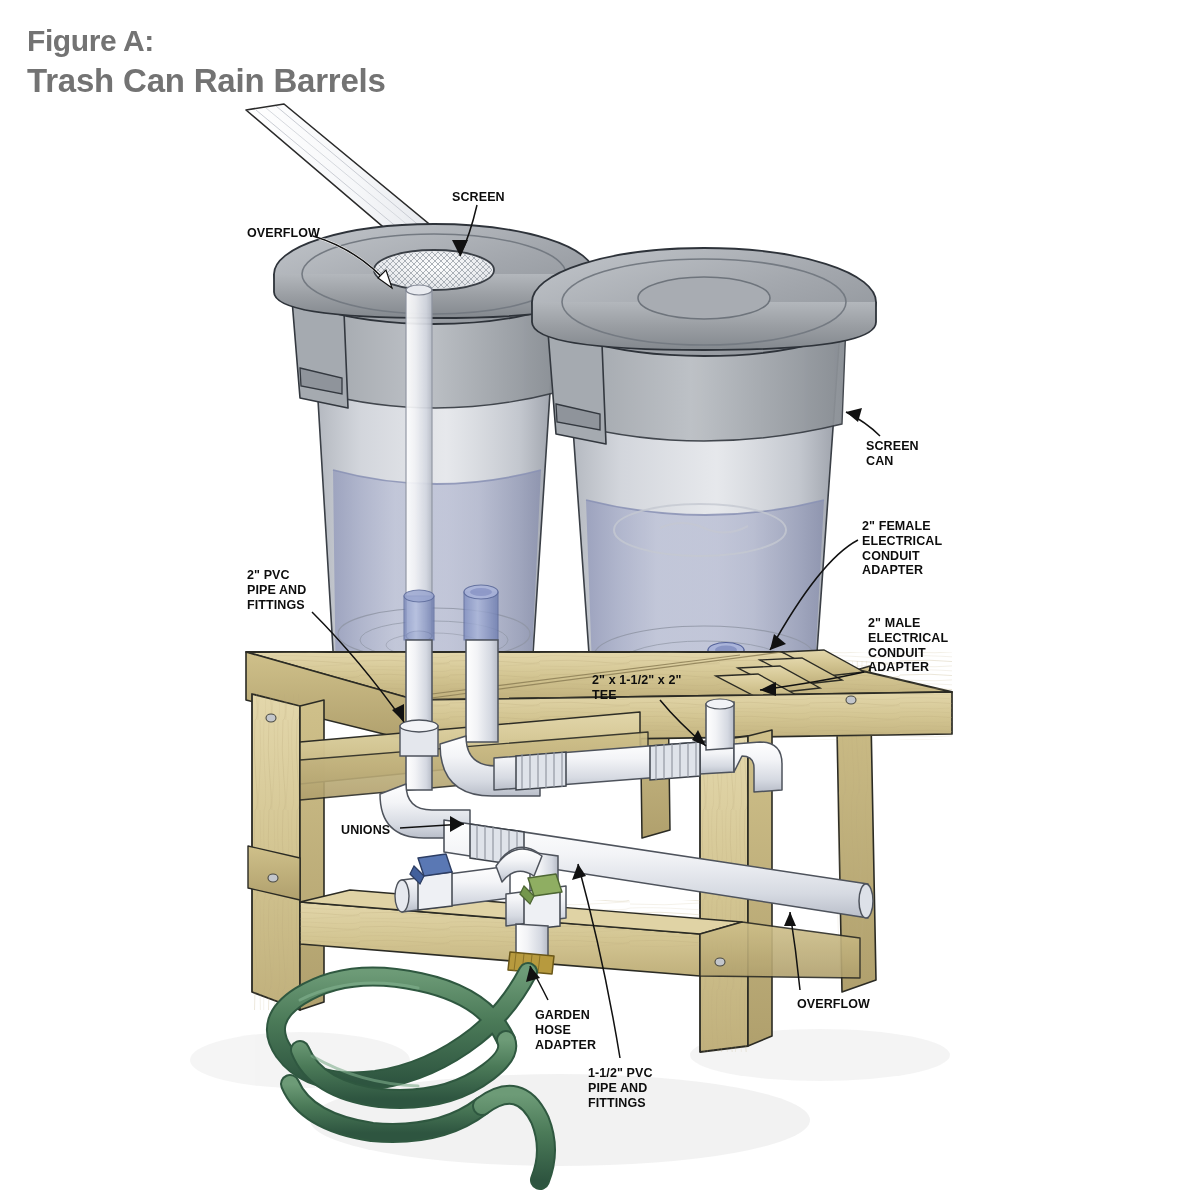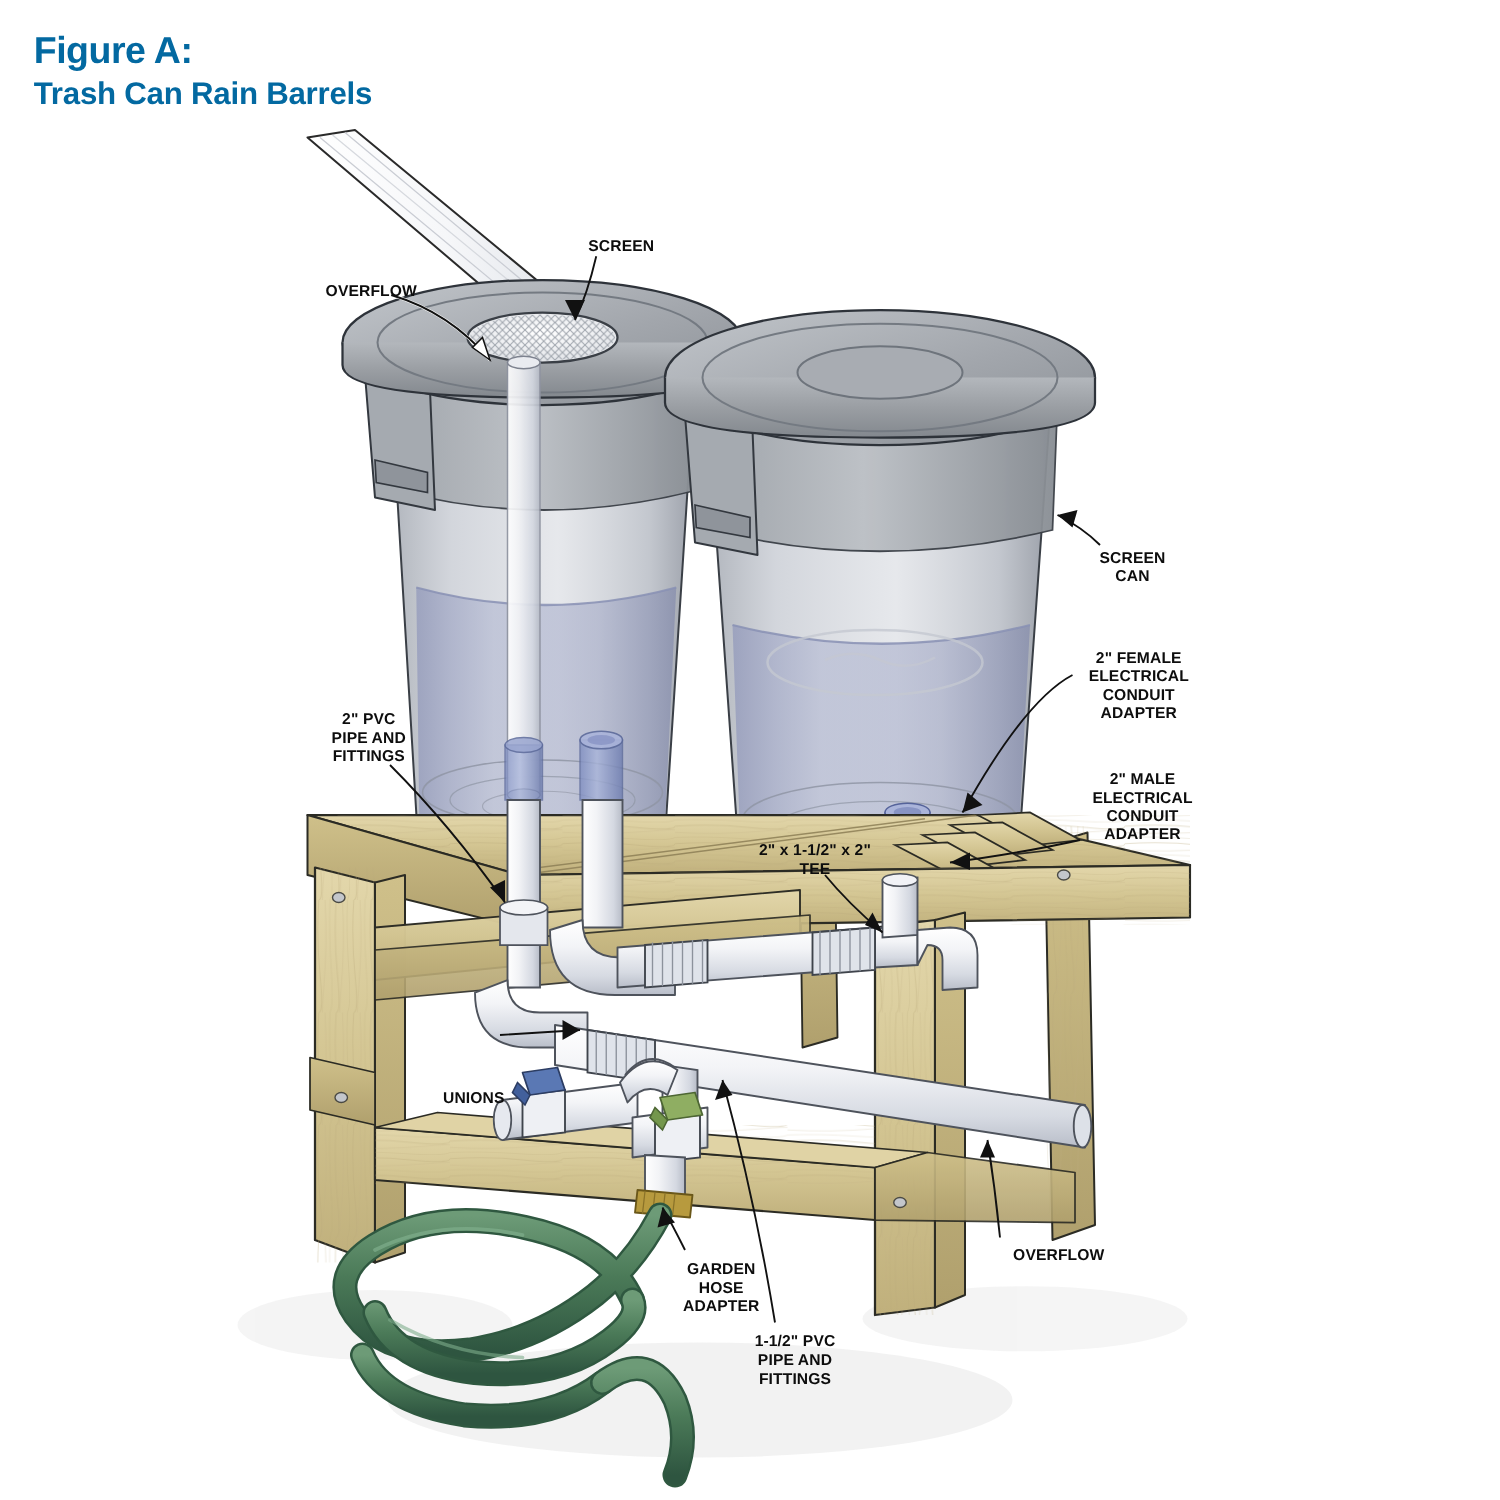--- a/index.html
+++ b/index.html
@@ -8,32 +8,32 @@
     width:1200px;height:1200px;position:relative;overflow:hidden;
     font-family:"Liberation Sans", sans-serif;
     -webkit-font-smoothing:antialiased;
   }
   #figure-root{position:absolute;inset:0;background:#ffffff;}
 
   
   .fig-title{
     position:absolute;left:27px;top:22px;
     font-weight:bold;font-size:30px;line-height:1.25;
-    color:#0369a1;letter-spacing:-0.4px;
+    color:#737373;letter-spacing:-0.4px;
     white-space:nowrap;
   }
-  .fig-title .line2{display:block;font-size:25px;letter-spacing:-0.2px;}
+  .fig-title .line2{display:block;font-size:33px;letter-spacing:-0.2px;}
 
   
   .callout{
     position:absolute;
     font-weight:bold;font-size:12.5px;line-height:1.18;
     color:#0d0d0d;letter-spacing:0.1px;
     white-space:pre-line;
-    text-align:center;
+    text-align:left;
   }
 
   
   #art{position:absolute;left:0;top:0;width:1200px;height:1200px;}
 </style>
 </head>
 <body>
 
 <div id="figure-root">
 
@@ -419,21 +419,21 @@
 ADAPTER</div>
   <div class="callout" style="left:868px;top:616px;width:92px;">2" MALE
 ELECTRICAL
 CONDUIT
 ADAPTER</div>
   <div class="callout" style="left:247px;top:568px;width:96px;">2" PVC
 PIPE AND
 FITTINGS</div>
   <div class="callout" style="left:592px;top:673px;width:120px;">2" x 1-1/2" x 2"
 TEE</div>
-  <div class="callout" style="left:341px;top:823px;width:76px;margin-top:48px;">UNIONS</div>
+  <div class="callout" style="left:341px;top:823px;width:76px;">UNIONS</div>
   <div class="callout" style="left:797px;top:997px;width:100px;">OVERFLOW</div>
   <div class="callout" style="left:535px;top:1008px;width:84px;">GARDEN
 HOSE
 ADAPTER</div>
   <div class="callout" style="left:588px;top:1066px;width:96px;">1-1/2" PVC
 PIPE AND
 FITTINGS</div>
 
 </div>
 

